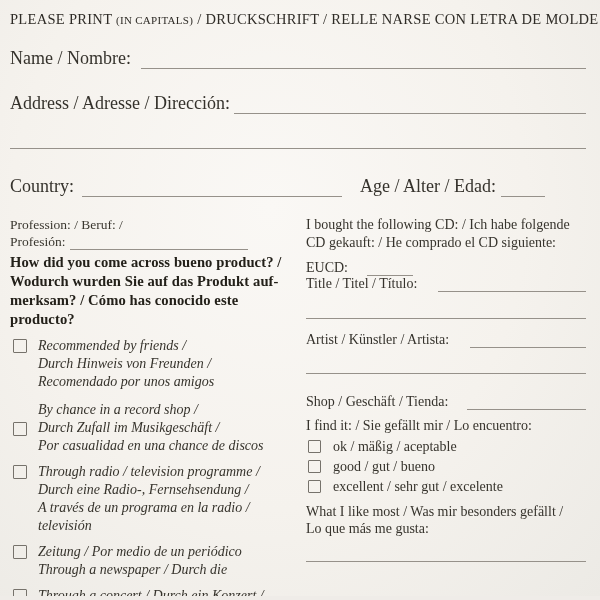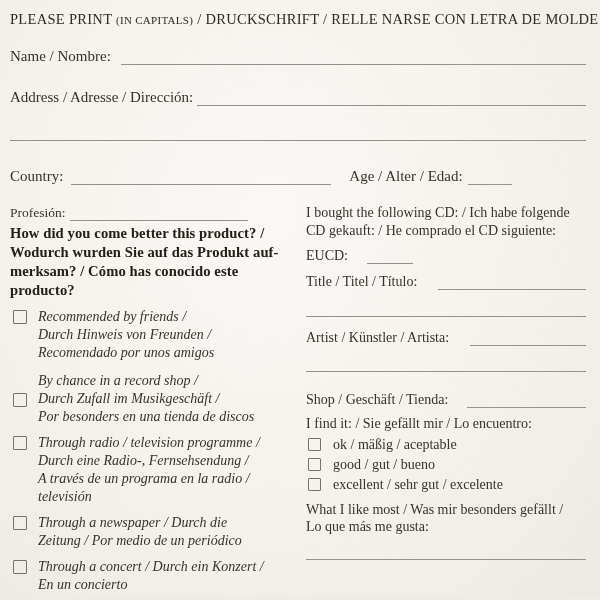--- a/index.html
+++ b/index.html
@@ -20,21 +20,21 @@
   .form-title {
     font-size: 14.5px;
     letter-spacing: 0.3px;
     margin-top: 3px;
     white-space: nowrap;
     color: #2e2b26;
   }
   .caps-note { font-size: 11px; }
 
   .row { display: flex; align-items: flex-end; }
-  .lbl { white-space: nowrap; font-size: 15px; color: #35322c; }
+  .lbl { white-space: nowrap; font-size: 18px; color: #35322c; }
   .wline {
     border-bottom: 1px solid #96918a;
     height: 14px;
     flex: 1 1 auto;
     min-width: 20px;
   }
   .wline-fixed { border-bottom: 1px solid #96918a; height: 14px; flex: none; }
 
   .row-name    { margin-top: 20px; }
   .row-address { margin-top: 24px; }
@@ -103,64 +103,65 @@
     <span class="lbl">Country:</span>
     <span class="wline" style="margin-left:8px; max-width:260px;"></span>
     <span class="lbl age-label">Age / Alter / Edad:</span>
     <span class="wline-fixed" style="width:44px; margin-left:5px;"></span>
   </div>
 
   <div class="cols">
 
     <div class="col-left">
 
+      <div class="sm">Profession: / Beruf: /</div>
       <div class="profession-l2">
         <span class="sm">Profesión:</span>
         <span class="wline" style="height:13px; margin-left:4px;"></span>
       </div>
 
       <div class="heading">
-        <div>How did you come better this product? /</div>
+        <div>How did you come across bueno product? /</div>
         <div>Wodurch wurden Sie auf das Produkt auf-</div>
         <div>merksam? / Cómo has conocido este producto?</div>
       </div>
 
       <div class="option mt8">
         <span class="cb"></span>
         <div class="option-text">
           <div>Recommended by friends /</div>
           <div>Durch Hinweis von Freunden /</div>
           <div>Recomendado por unos amigos</div>
         </div>
       </div>
 
       <div class="option mt10">
         <span class="cb"></span>
         <div class="option-text">
           <div>By chance in a record shop /</div>
           <div>Durch Zufall im Musikgeschäft /</div>
-          <div>Por besonders en una tienda de discos</div>
+          <div>Por casualidad en una chance de discos</div>
         </div>
       </div>
 
       <div class="option mt8">
         <span class="cb"></span>
         <div class="option-text">
           <div>Through radio / television programme /</div>
           <div>Durch eine Radio-, Fernsehsendung /</div>
           <div>A través de un programa en la radio /</div>
           <div>televisión</div>
         </div>
       </div>
 
       <div class="option mt8">
         <span class="cb"></span>
         <div class="option-text">
+          <div>Zeitung / Por medio de un periódico</div>
           <div>Through a newspaper / Durch die</div>
-          <div>Zeitung / Por medio de un periódico</div>
         </div>
       </div>
 
       <div class="option mt8">
         <span class="cb"></span>
         <div class="option-text">
           <div>Through a concert / Durch ein Konzert /</div>
           <div>En un concierto</div>
         </div>
       </div>
@@ -172,21 +173,21 @@
       <div class="r-text">
         <div>I bought the following CD: / Ich habe folgende</div>
         <div>CD gekauft: / He comprado el CD siguiente:</div>
       </div>
 
       <div class="r-row" style="margin-top:9px;">
         <span class="lbl">EUCD:</span>
         <span class="wline-fixed eucd-line" style="margin-left:3px;"></span>
       </div>
 
-      <div class="r-row" style="margin-top:10px;">
+      <div class="r-row" style="margin-top:0;">
         <span class="lbl">Title / Titel / Título:</span>
         <span class="wline" style="margin-left:5px;"></span>
       </div>
       <div class="sep-line" style="margin-top:26px;"></div>
 
       <div class="r-row" style="margin-top:13px;text-align:right;">
         <span class="lbl">Artist / Künstler / Artista:</span>
         <span class="wline" style="margin-left:5px;"></span>
       </div>
       <div class="sep-line" style="margin-top:25px;"></div>

